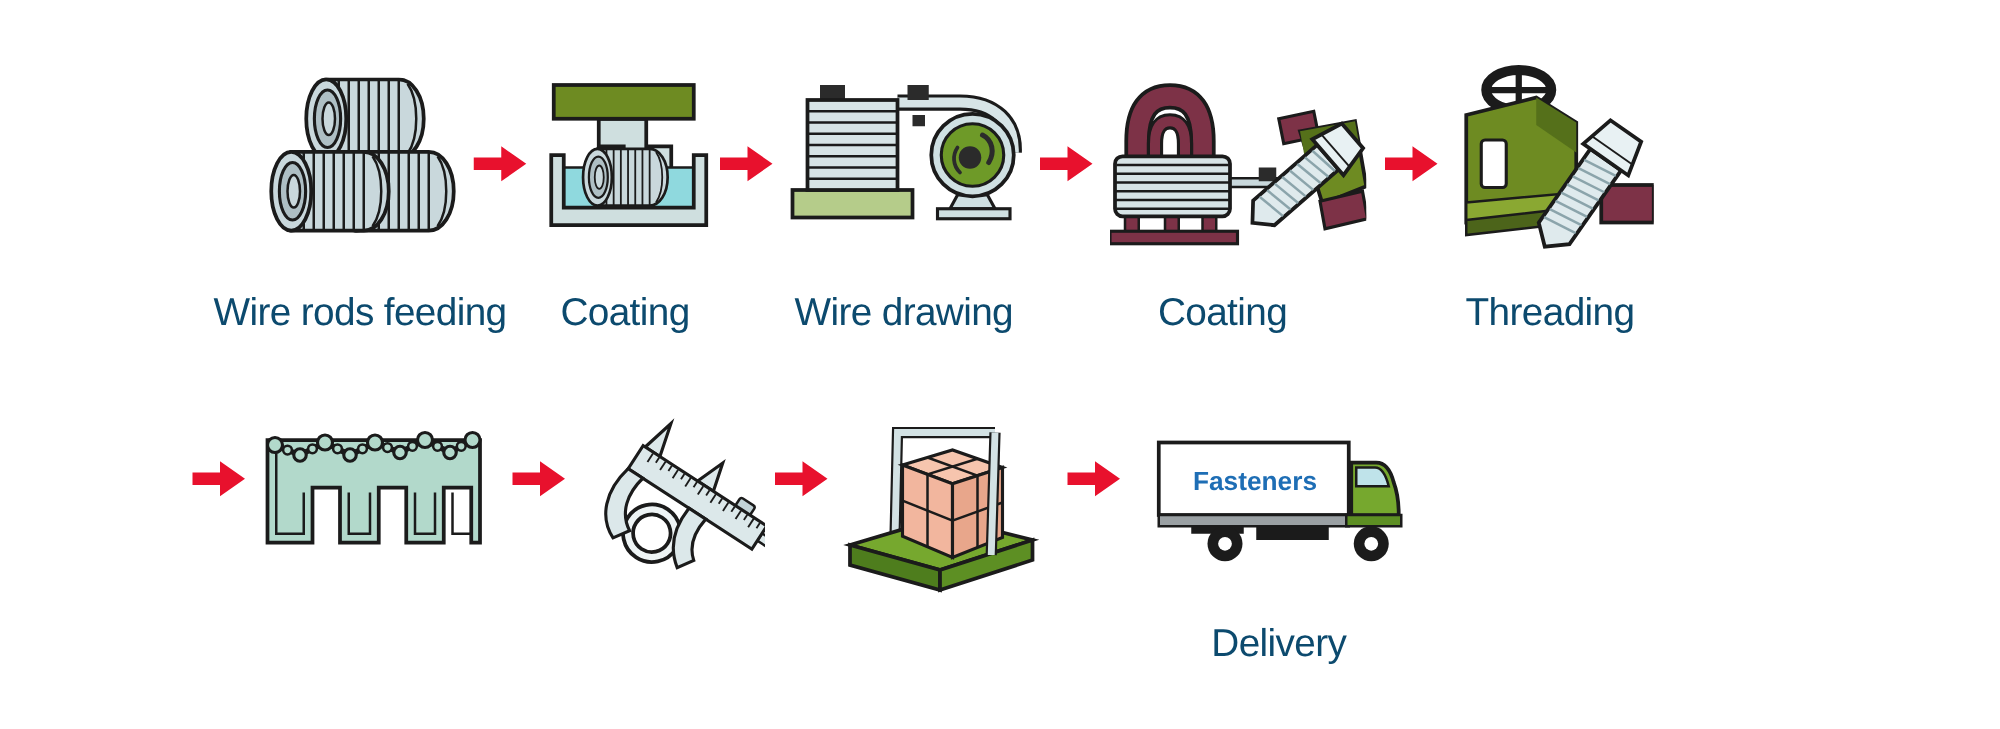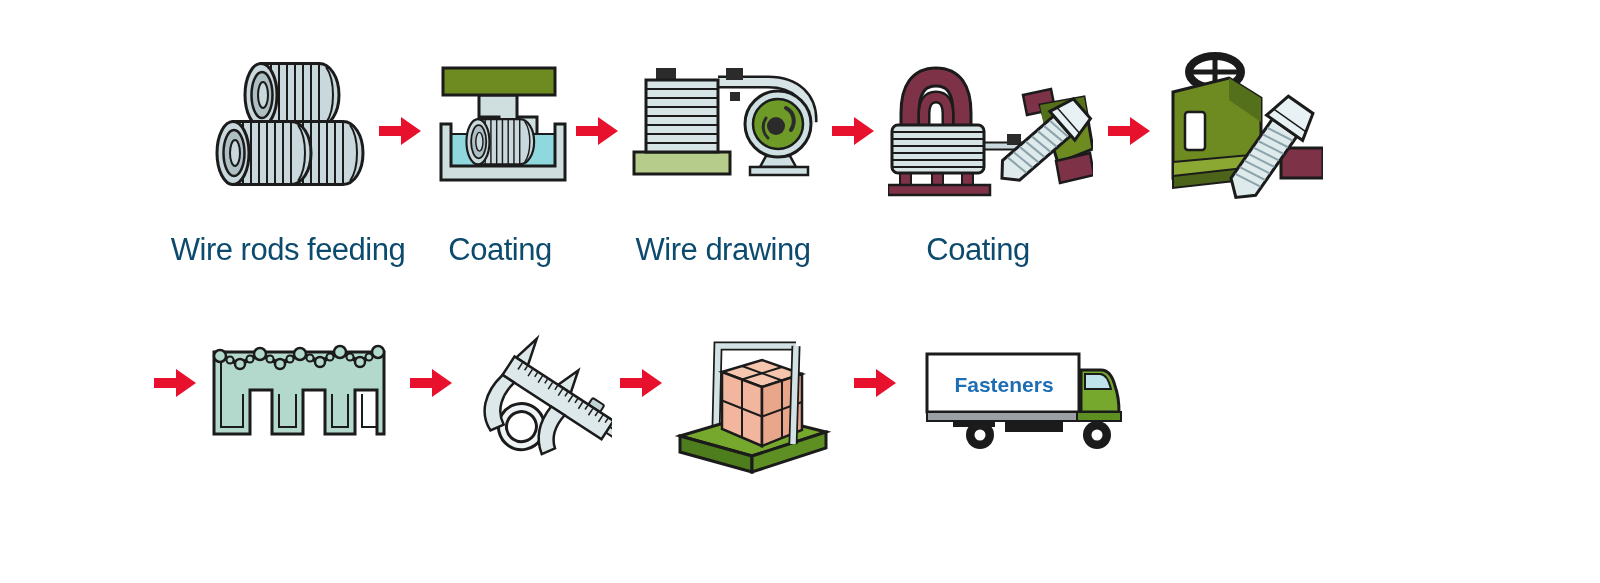--- a/index.html
+++ b/index.html
@@ -275,15 +275,17 @@
     <polygon points="2,12 24,12 24,3 44,17 24,31 24,22 2,22" fill="#e8112d"></polygon>
     </svg>
   <svg class="arrow" style="left:852px;top:366px" viewBox="0 0 46 34">
     <polygon points="2,12 24,12 24,3 44,17 24,31 24,22 2,22" fill="#e8112d"></polygon>
     </svg>
 
   <div class="step-label" style="left:288px;top:232px">Wire rods feeding</div>
   <div class="step-label" style="left:500px;top:232px">Coating</div>
   <div class="step-label" style="left:723px;top:232px">Wire drawing</div>
   <div class="step-label" style="left:978px;top:232px">Coating</div>
-
+  <div class="step-label" style="left:1240px;top:232px">Threading</div>
+
+  <div class="step-label" style="left:1023px;top:497px">Delivery</div>
 
 </div>
 
 </body></html>

